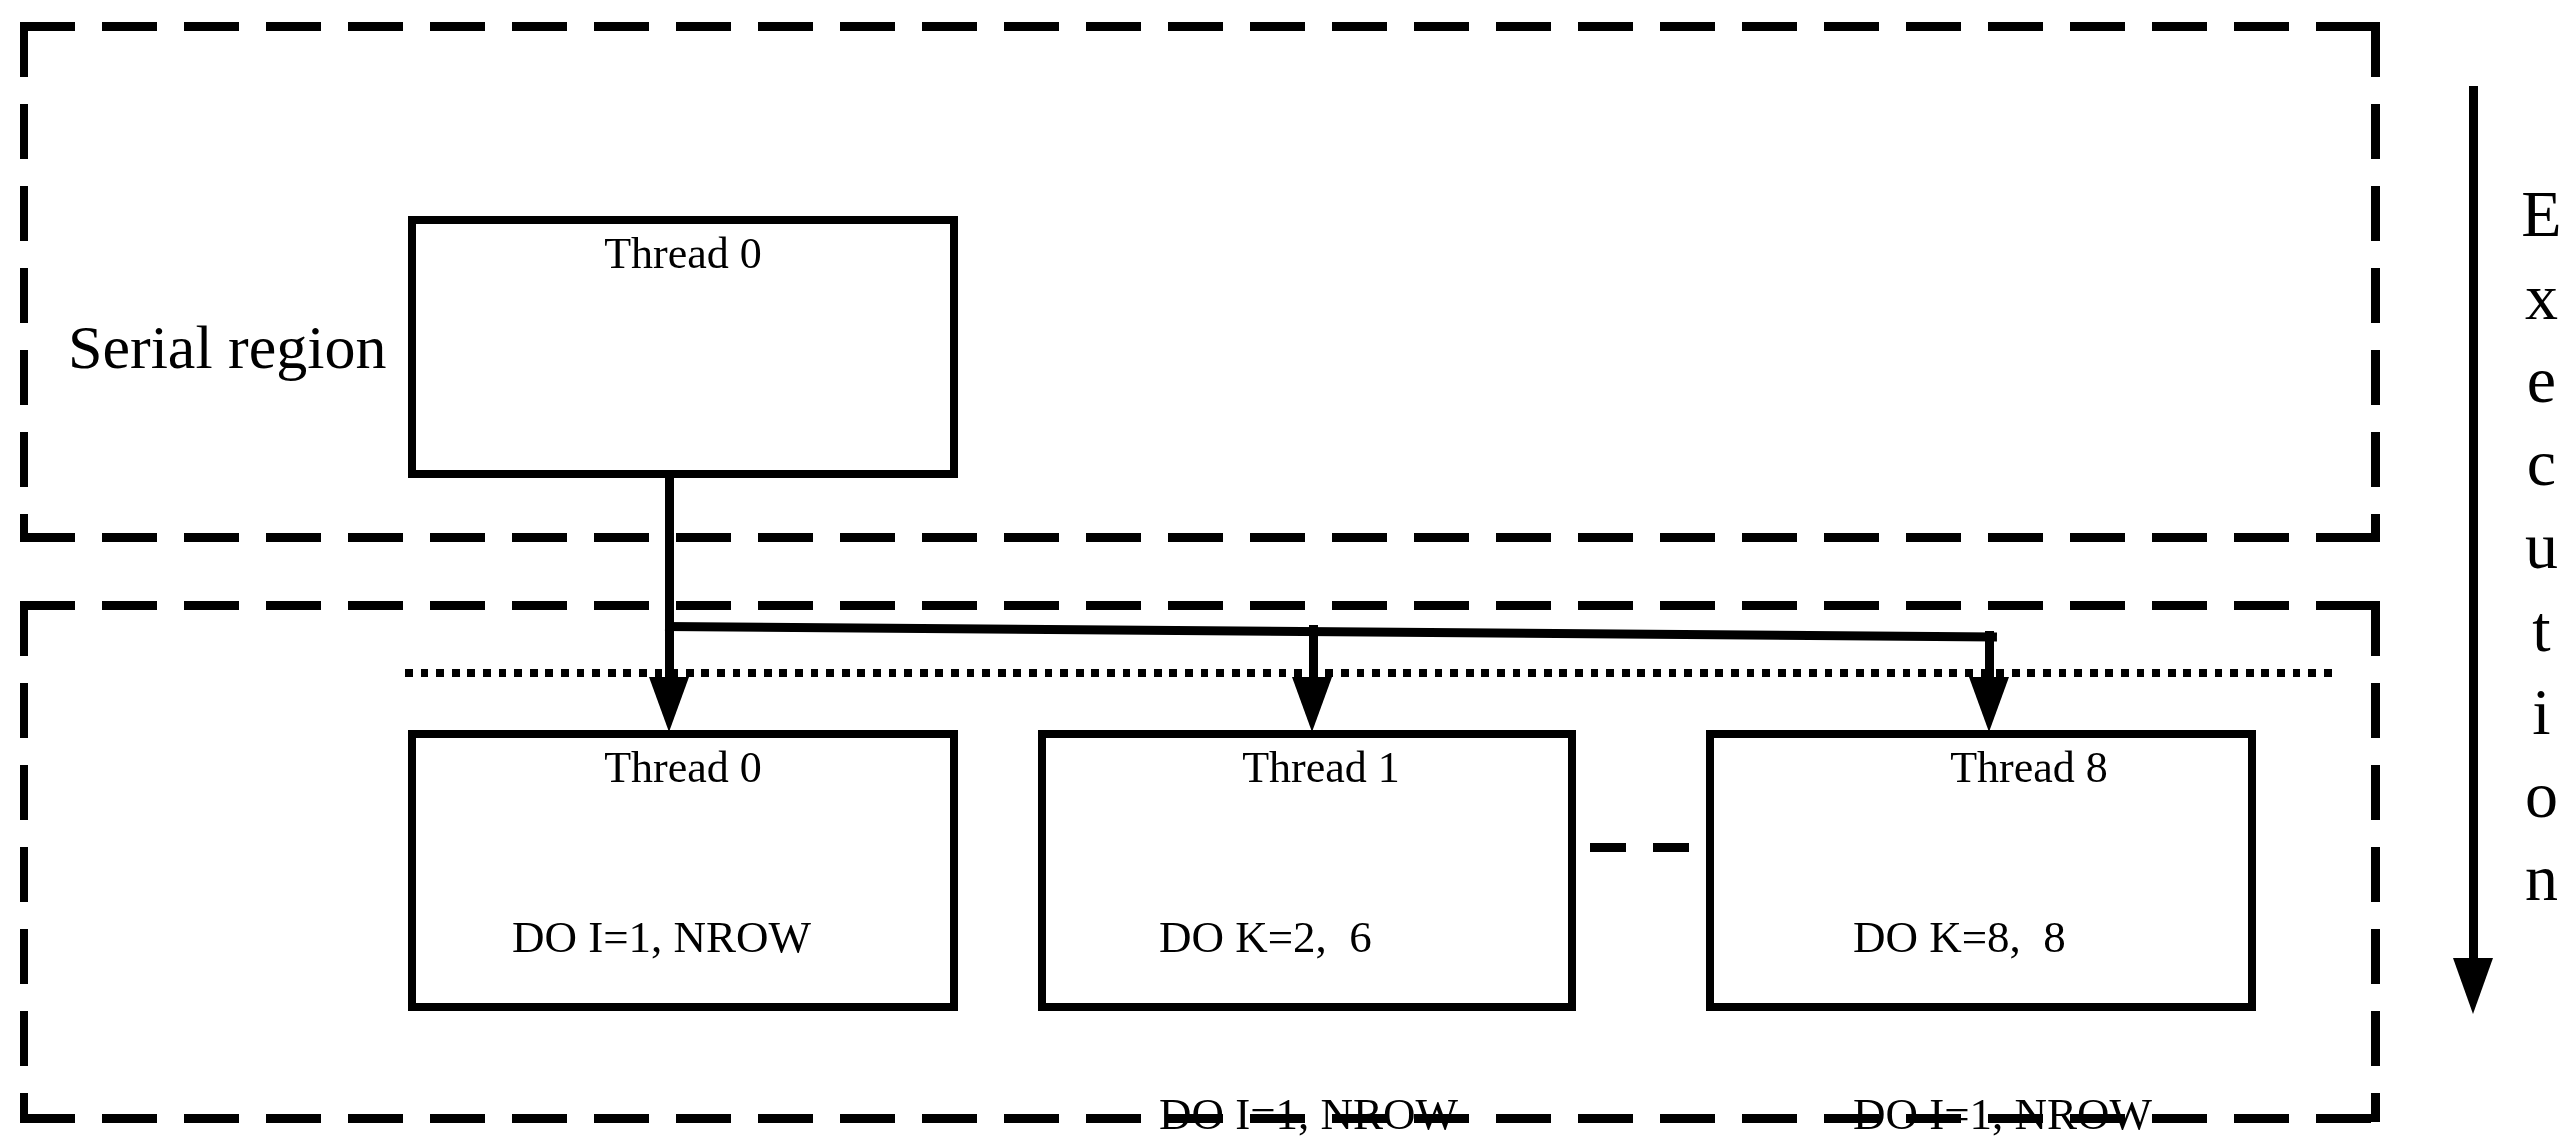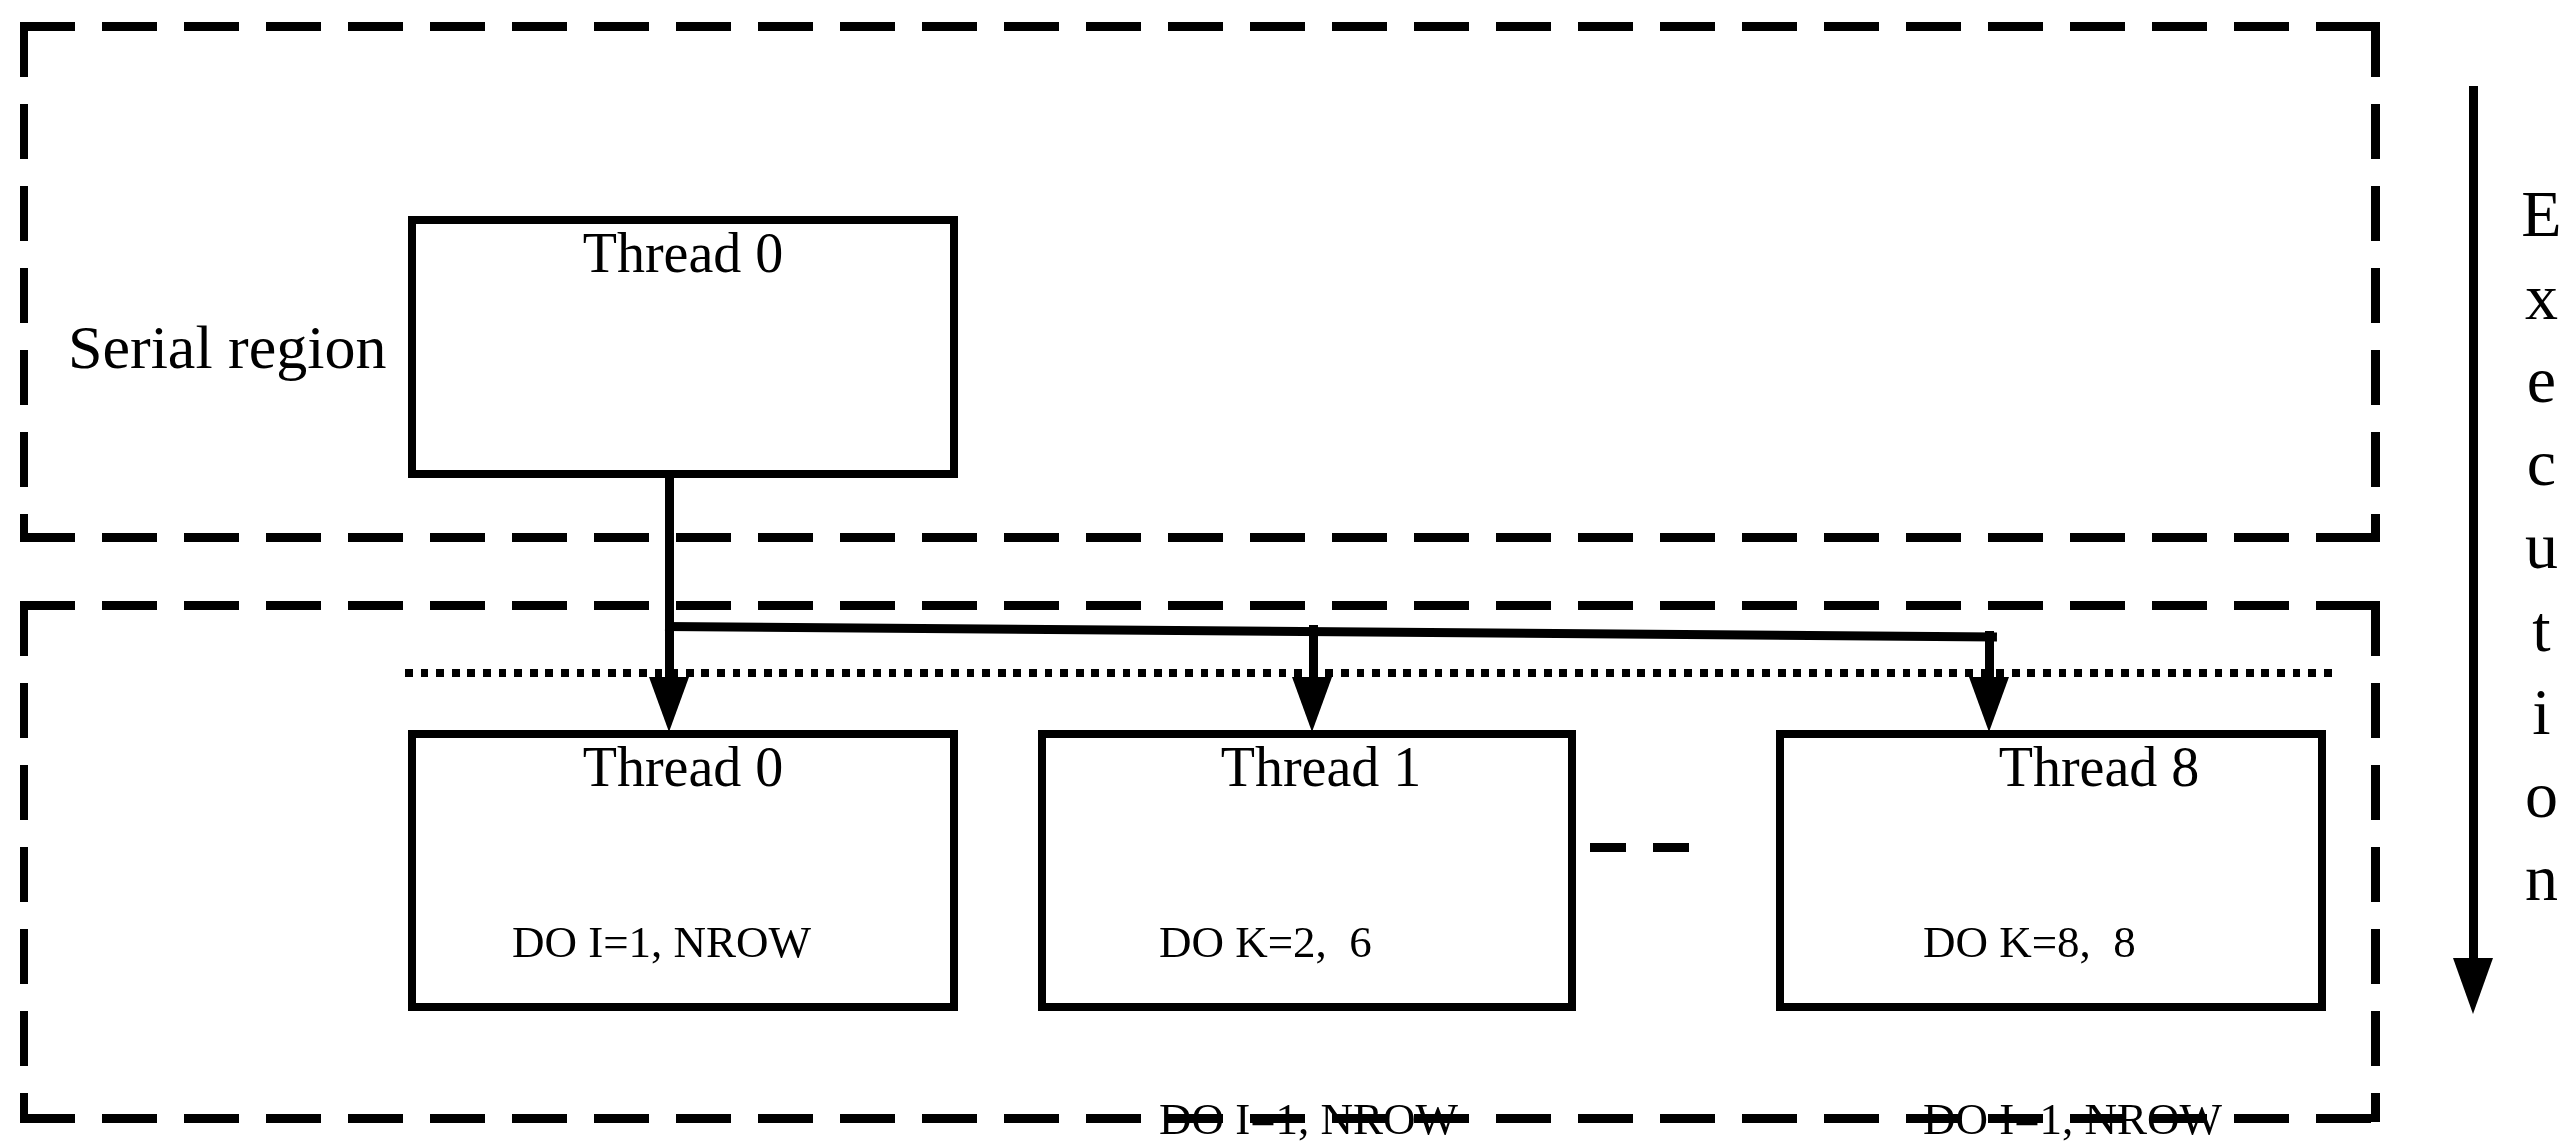--- a/index.html
+++ b/index.html
@@ -39,24 +39,24 @@
     border-right: 20px solid transparent;
     border-top: 55px solid #000;
   }
   .thread-box {
     position: absolute;
     border: 8.6px solid #000;
     background: #ffffff;
     box-sizing: border-box;
   }
   .box-title {
-    font-size: 56px;
+    font-size: 44px;
     line-height: 1;
     text-align: center;
-    margin-top: 1px;
+    margin-top: 8px;
     white-space: pre;
   }
   .box-code {
     font-size: 45px;
     line-height: 59px;
     white-space: pre;
   }
   .region-label {
     position: absolute;
     font-size: 62px;
@@ -116,21 +116,21 @@
 
   <div class="thread-box" style="left:1038px; top:730px; width:538px; height:281px;">
     <div class="box-title" style="position:relative; left:14px;">Thread 1</div>
     <div class="box-code" style="padding-left:113px;">
       <div>DO K=2,  6</div>
       <div>DO I=1, NROW</div>
       
     </div>
   </div>
 
-  <div class="thread-box" style="left:1776px; top:730px; width:550px; height:281px;">
+  <div class="thread-box" style="left:1706px; top:730px; width:550px; height:281px;">
     <div class="box-title" style="position:relative; left:48px;">Thread 8</div>
     <div class="box-code" style="padding-left:139px;">
       <div>DO K=8,  8</div>
       <div>DO I=1, NROW</div>
       
     </div>
   </div>
 
   <div class="dashlink-h" style="left:1590px; top:843px; width:124px;"></div>
 

